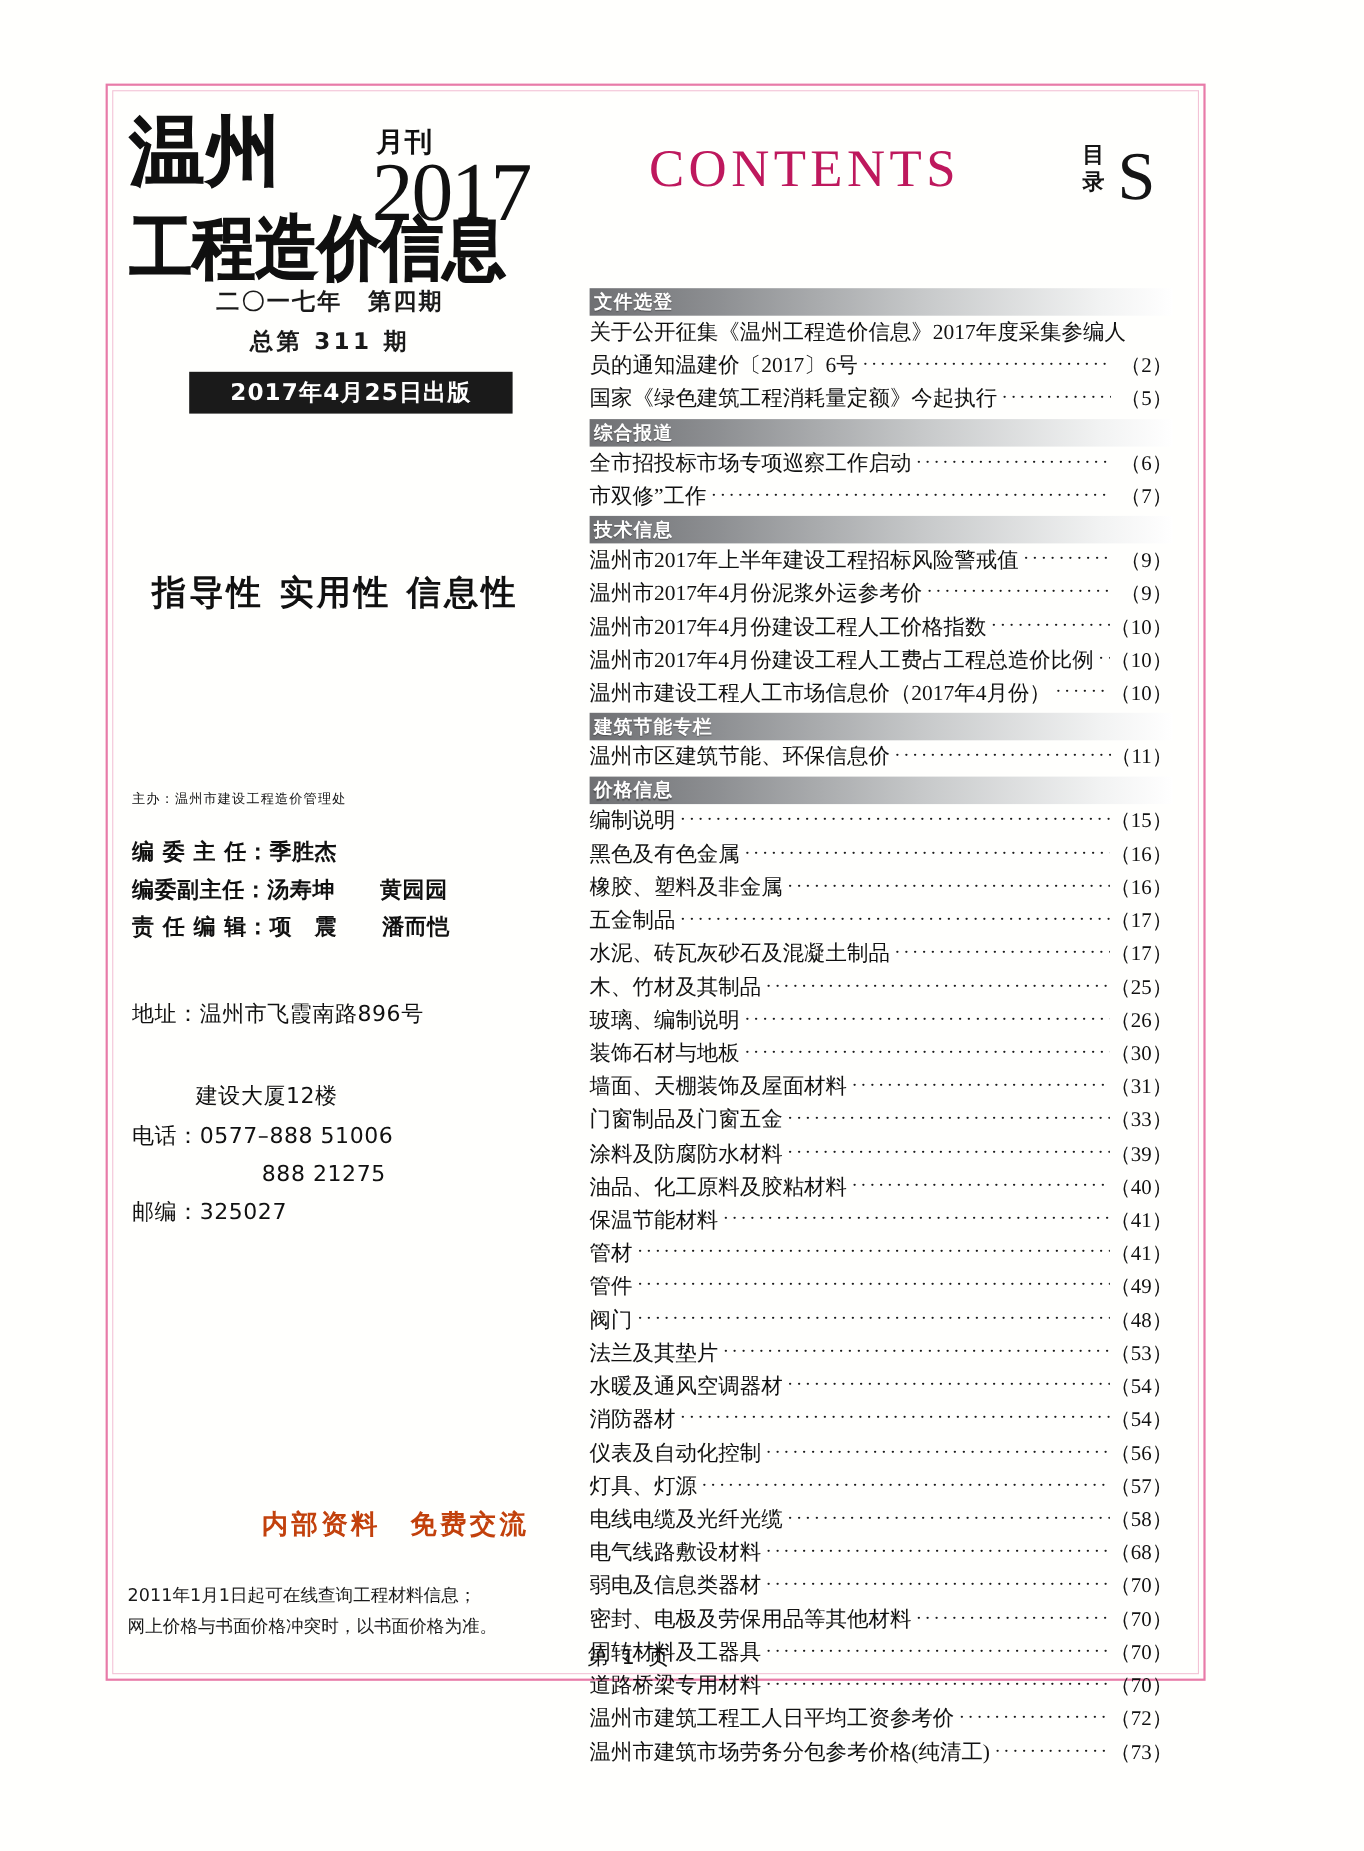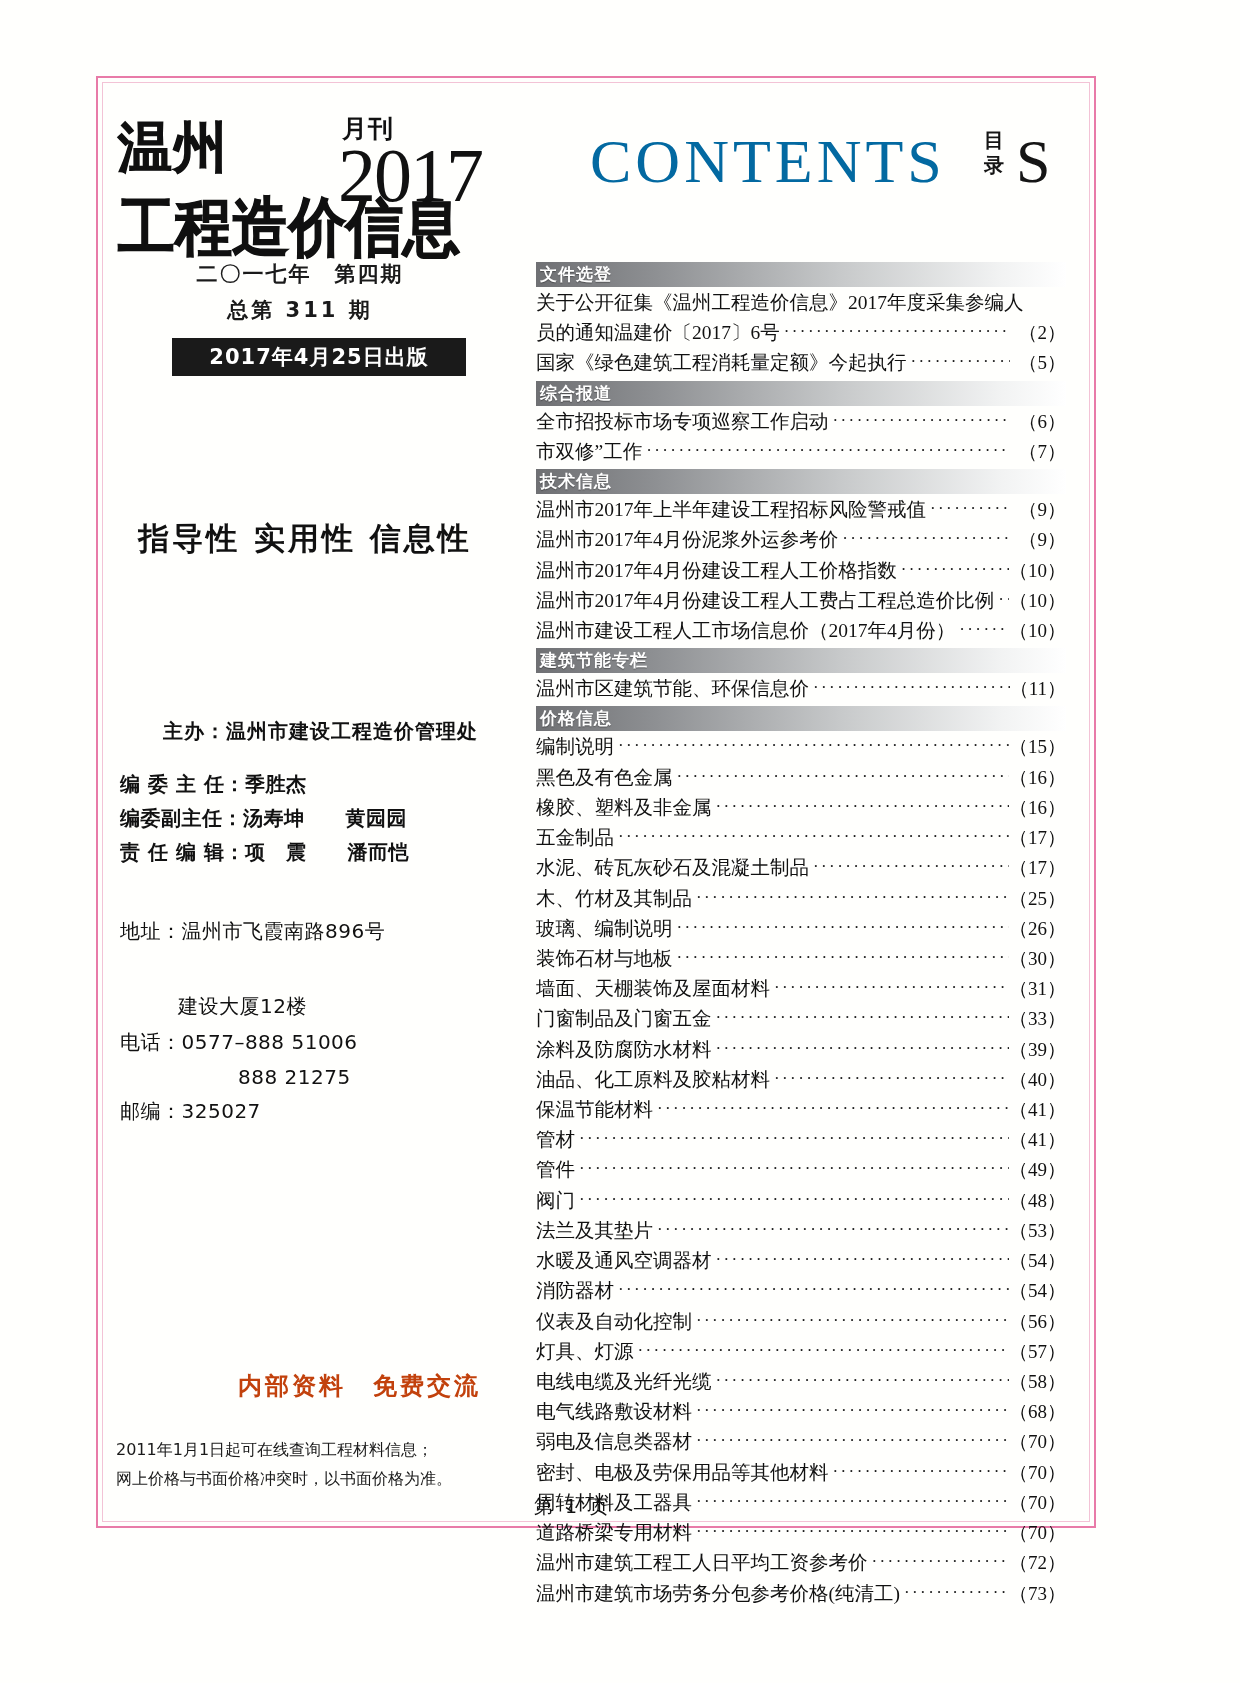--- a/index.html
+++ b/index.html
@@ -64,23 +64,22 @@
     font-weight: bold;
     font-size: 76px;
     line-height: 0.98;
     letter-spacing: -2px;
     color: #101010;
     -webkit-text-stroke: 1px #101010;
   }
   .mast-cn-1 {
     position: absolute;
     left: 8px; top: 22px;
-    font-size: 54px;
+    font-size: 68px;
     letter-spacing: 1px;
-    margin-top: 16px;
   }
   .mast-cn-2 {
     position: absolute;
     left: 8px; top: 112px;
     font-size: 57px;
     letter-spacing: 0px;
     font-weight: bold;
     transform: scaleY(1.12);
     transform-origin: left top;
   }
@@ -144,25 +143,24 @@
   }
 
   
   .credits {
     margin-top: 158px;
     padding-left: 10px;
     font-family: "DejaVu Sans", sans-serif;
     color: #111;
   }
   .credit-org {
-    font-size: 20px;
-    font-weight: bold;
+    font-size: 12px;
+    font-weight: normal;
     letter-spacing: 1px;
     margin-bottom: 26px;
-    margin-left: 43px;
   }
   .credit-row {
     font-size: 20px;
     font-weight: bold;
     letter-spacing: 0.5px;
     margin-bottom: 7px;
     white-space: pre;
   }
 
   
@@ -204,23 +202,23 @@
   
   .contents-head {
     position: relative;
     height: 120px;
   }
   .contents-word {
     position: absolute;
     left: 62px;
     top: 42px;
     font-family: "Liberation Serif", "DejaVu Serif", serif;
-    font-size: 62px;
+    font-size: 48px;
     letter-spacing: 4px;
-    color: #0369a1;
+    color: #be185d;
     text-align: right;
   }
   .contents-cn {
     position: absolute;
     left: 456px;
     top: 44px;
     font-family: "DejaVu Sans", sans-serif;
     font-size: 20px;
     font-weight: bold;
     line-height: 1.25;

